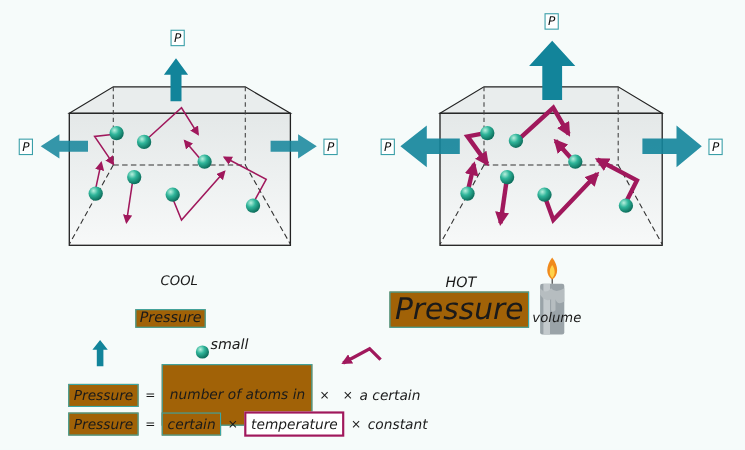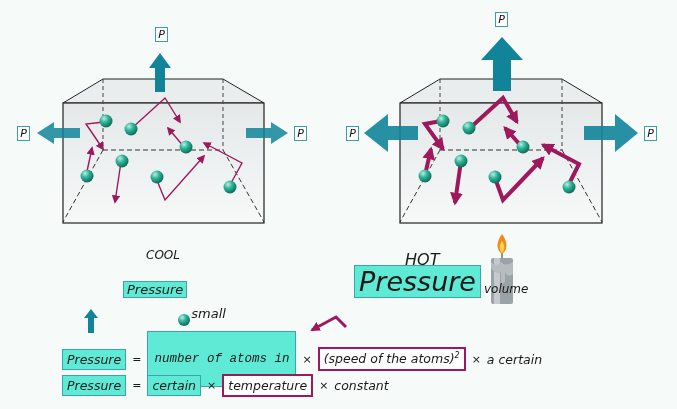--- a/index.html
+++ b/index.html
@@ -4,39 +4,39 @@
 <style>
   html, body { margin:0; padding:0; }
   body {
     width:677px; height:409px; overflow:hidden;
     background:#f6fbfa;
     font-family:"DejaVu Sans", sans-serif;
     position:relative;
   }
   svg.diag { position:absolute; left:0; top:0; }
   .lbl { position:absolute; font-style:italic; color:#1a1a1a; white-space:nowrap; }
-  .box-teal { border:1.5px solid #3aa6a6; background:#5eead4; }
+  .box-teal { border:1.5px solid #3aa6a6; background:#a16207; }
   .box-mag { border:2px solid #a0185c; background:#fff; }
   .ptag {
     position:absolute; width:11px; height:13px; border:1.5px solid #3a9fa8; background:#fff;
     font-size:11px; font-style:italic; line-height:13px; text-align:center; color:#111;
   }
   .cool-title { left:146px; top:248px; font-size:12px; }
   .cool-row { left:123px; top:258px; font-size:13px; display:flex; align-items:center; }
   .cool-row .box-teal { padding:0 3px; }
-  .hot-title { left:405px; top:250px; font-size:16px; }
+  .hot-title { left:405px; top:250px; font-size:13px; }
   .hot-row { left:354px; top:265px; display:flex; align-items:flex-end; }
   .hot-row .big { font-size:27px; padding:0 4px; line-height:31px; }
   .hot-row .small { font-size:12px; margin-left:3px; margin-bottom:2px; }
   .eq { position:absolute; display:flex; align-items:center; font-style:italic; font-size:12.5px; color:#1a1a1a; }
   .eq .box-teal, .eq .box-mag { padding:2px 4px; }
   .eq .op { margin:0 6px; font-style:normal; font-size:11px; }
   .eq1 { left:62px; top:331px; }
   .eq2 { left:62px; top:374px; }
-  .two-line { text-align:center; line-height:16px; padding:19px 6px !important;font-family:Liberation Mono, monospace; }
+  .two-line { text-align:center; line-height:16px; padding:19px 6px !important; }
   sup { font-size:8px; }
 </style>
 </head>
 <body>
 
 <svg class="diag" width="677" height="409">
   <defs>
     <radialGradient id="atomG" cx="35%" cy="30%" r="70%">
       <stop offset="0%" stop-color="#b8f0de"></stop>
       <stop offset="45%" stop-color="#2fb59a"></stop>
@@ -154,23 +154,20 @@
   <span class="small">volume</span>
 </div>
 
 <div class="eq eq1">
   <span class="box-teal">Pressure</span>
   <span class="op">=</span>
   <span class="box-teal two-line">
     <span>number of atoms in</span><br>
   </span>
   <span class="op">×</span>
-  <span class="box-mag">
-    <span>(speed of the atoms)</span><sup>2</sup>
-  </span>
   <span class="op">×</span>
   <span>a certain</span>
 </div>
 
 <div class="eq eq2">
   <span class="box-teal">Pressure</span>
   <span class="op">=</span>
   <span class="box-teal">certain</span>
   <span class="op">×</span>
   <span class="box-mag">temperature</span>

